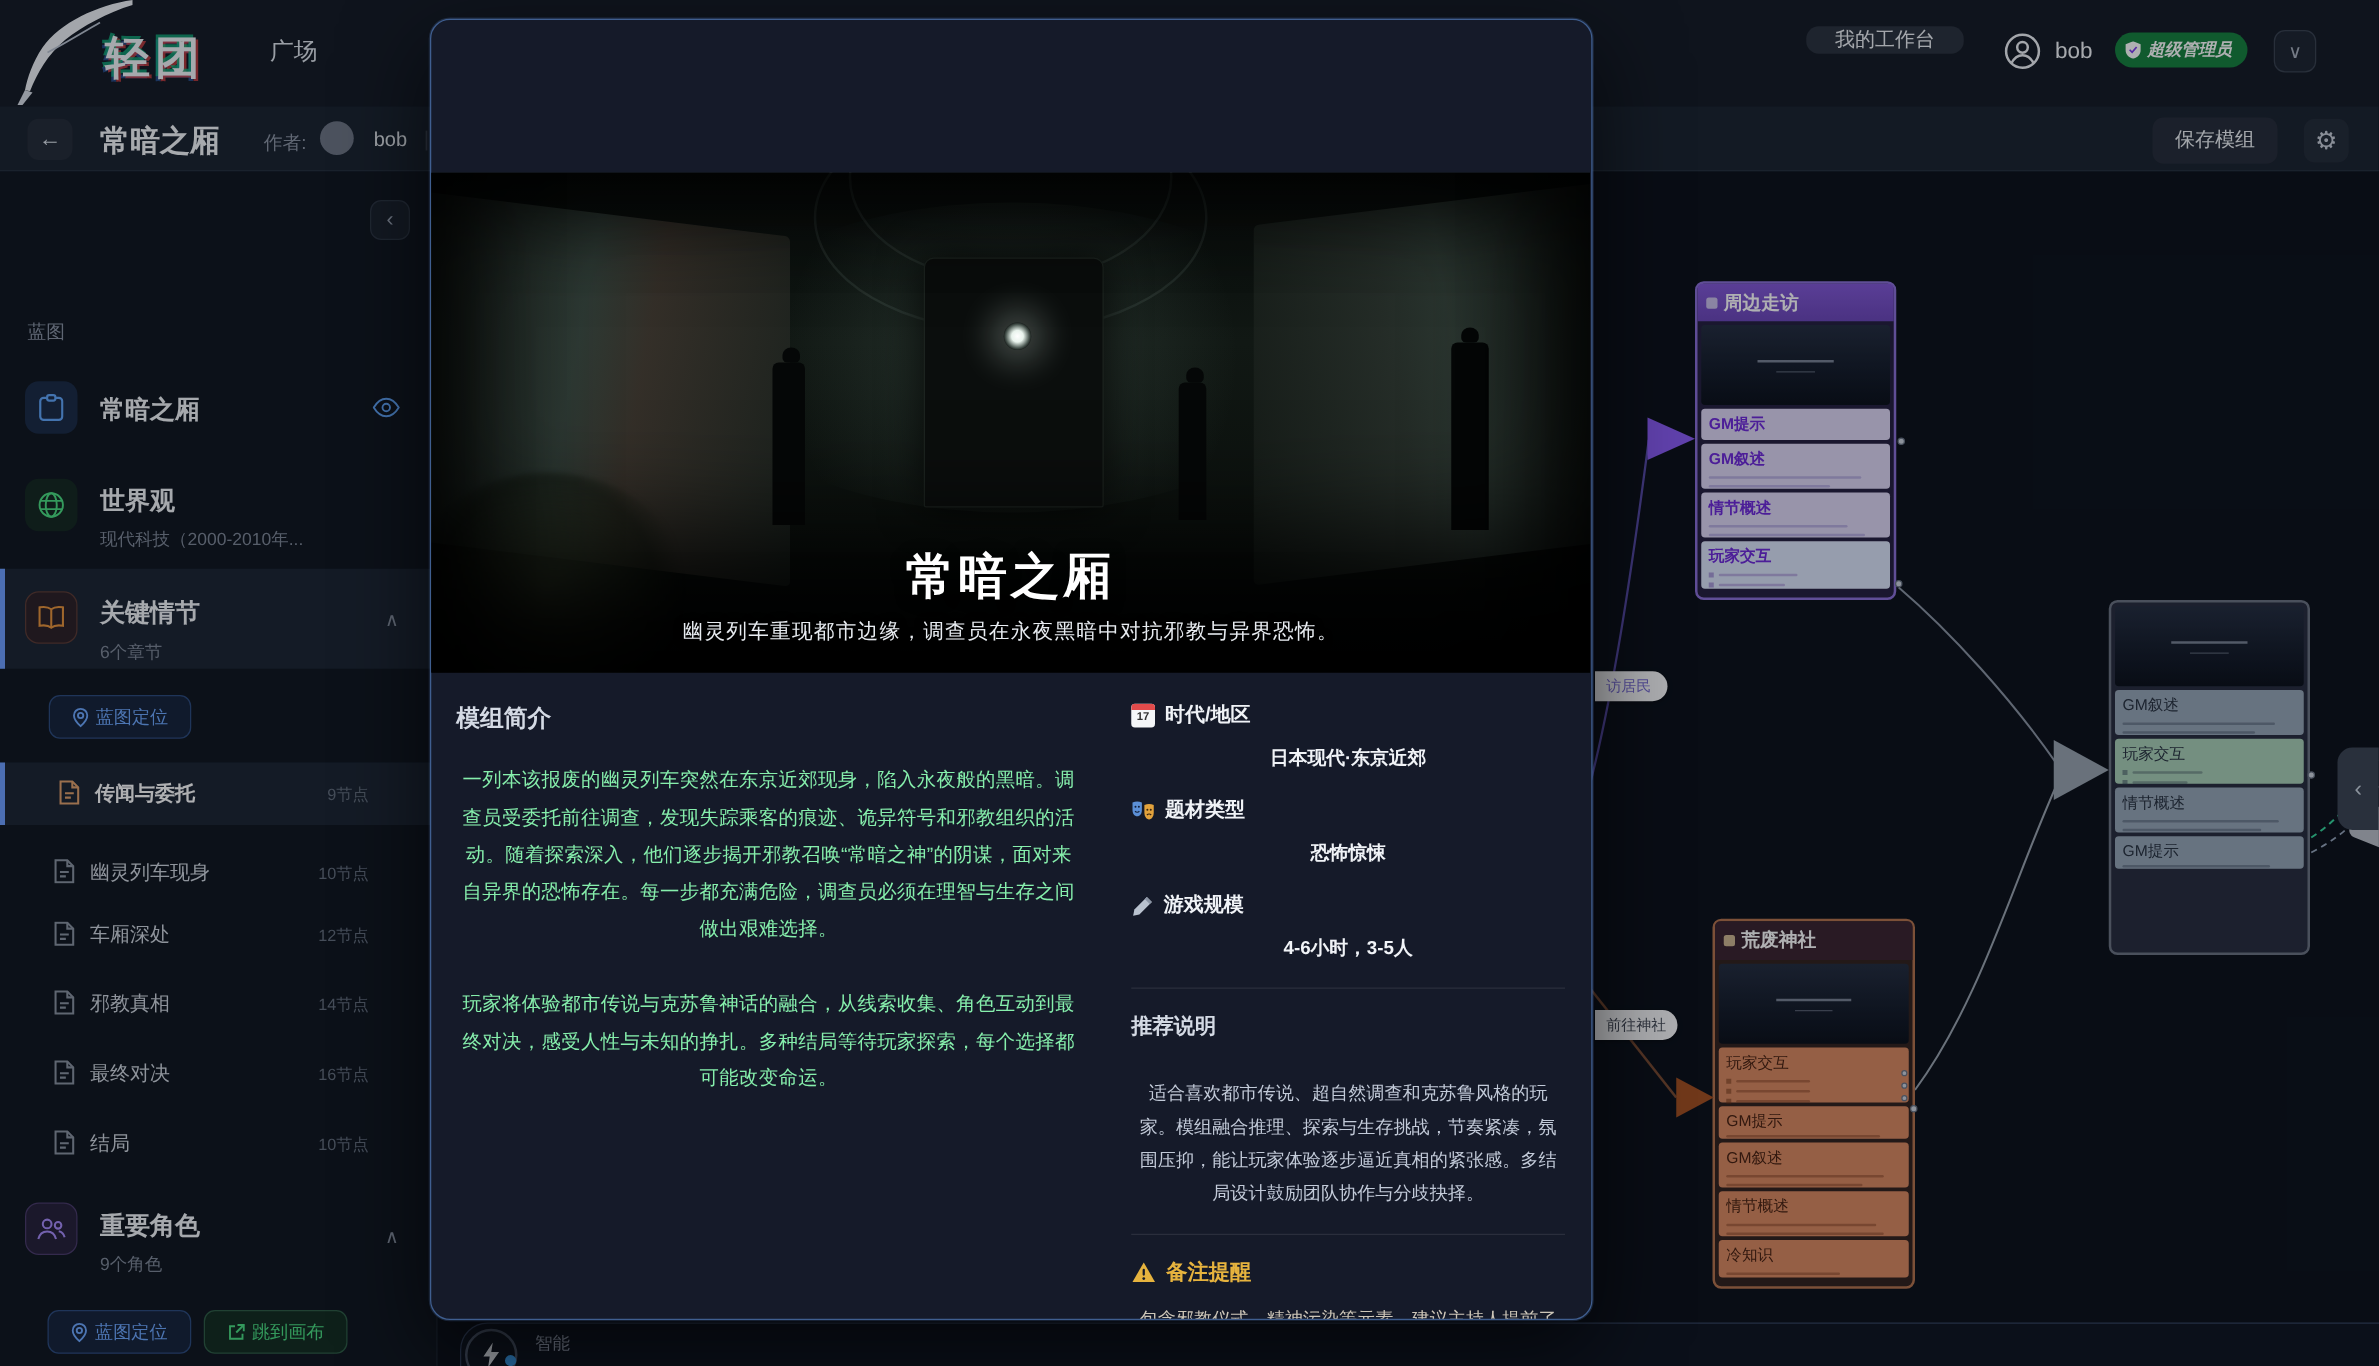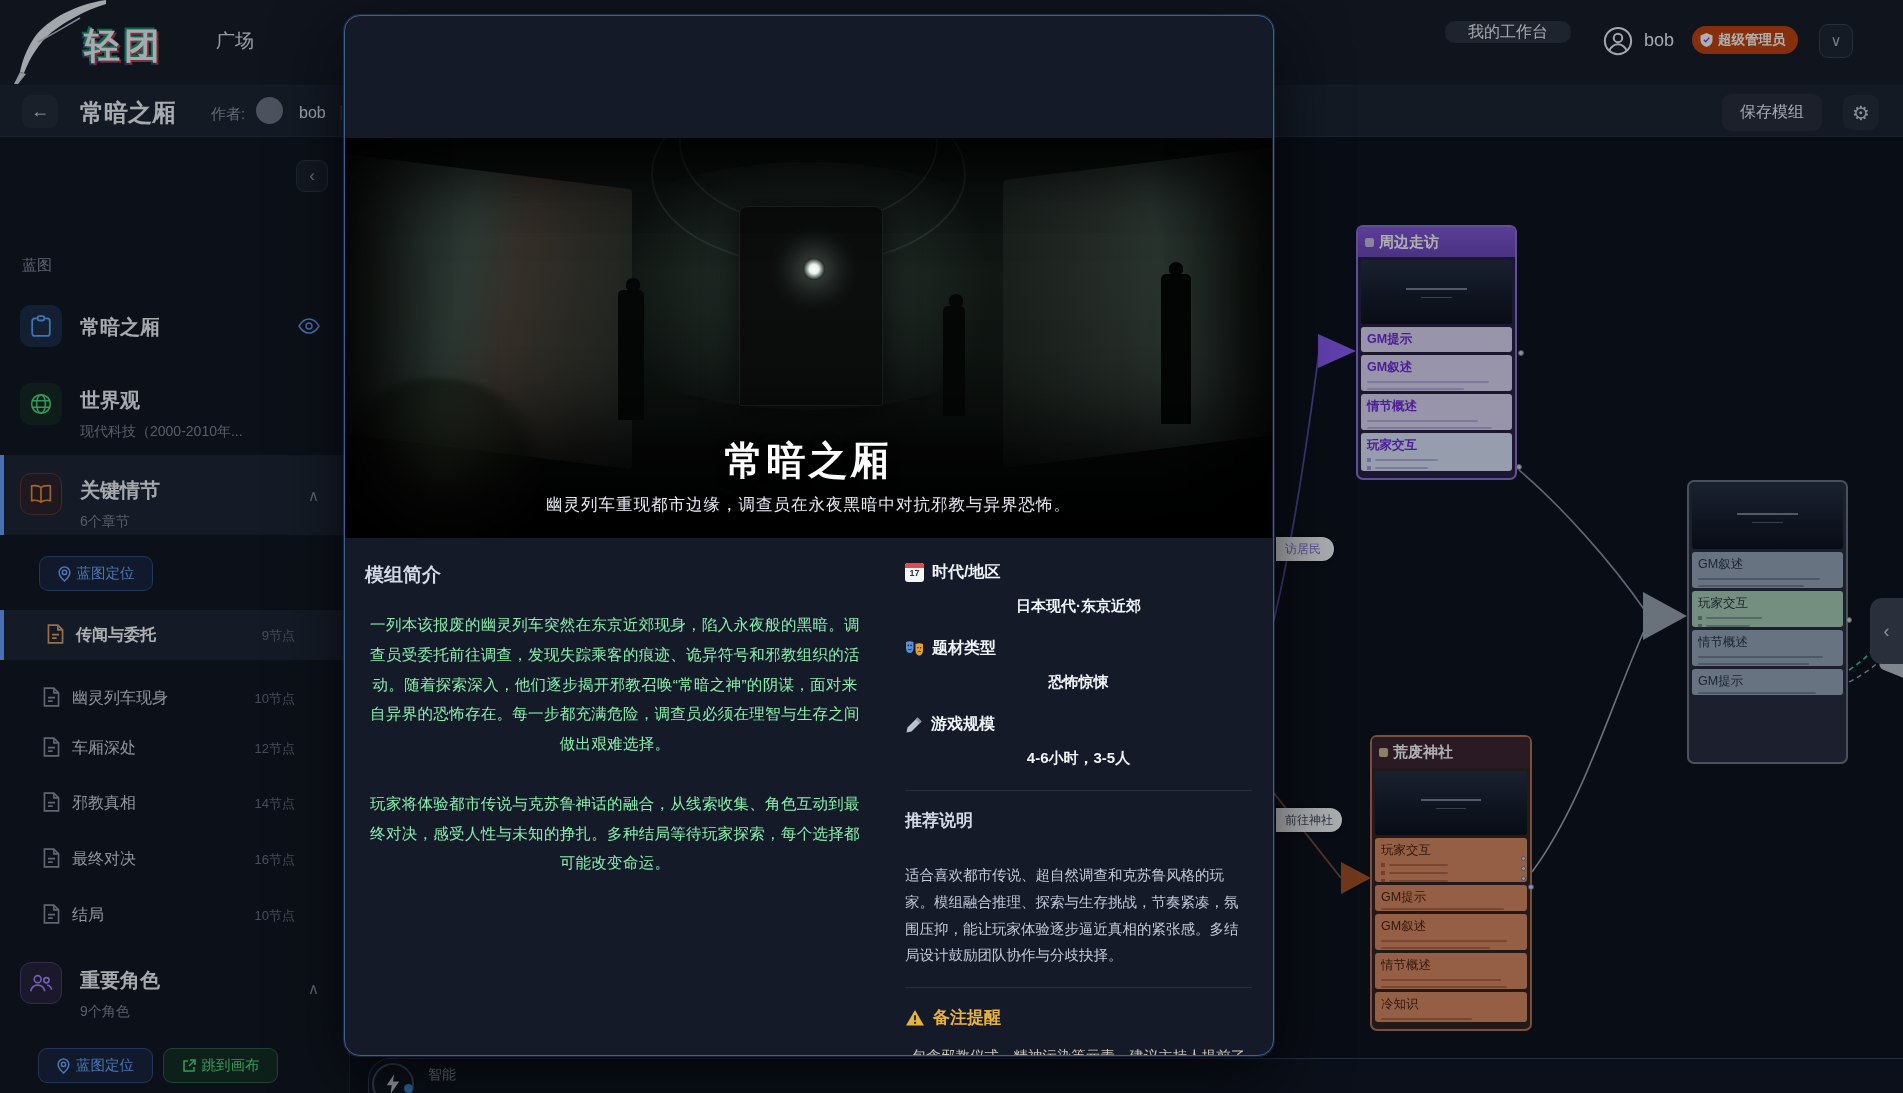--- a/index.html
+++ b/index.html
@@ -11,22 +11,22 @@
   
   #topbar { left:0; top:0; width:1903px; height:85px; background:#141a24; z-index:10; }
   .feather-logo { left:8px; top:-2px; width:110px; height:86px; z-index:2; }
   .brand { left:84px; top:22px; font-size:36px; font-weight:900; color:#f2f5f8; letter-spacing:4px;
     text-shadow:-2px -2px 0 rgba(16,185,129,.75), 2px 2px 0 rgba(239,68,68,.7), -2px 2px 0 rgba(59,130,246,.45); }
   .nav-plaza { left:216px; top:28px; font-size:19px; color:#dfe5ec; cursor:pointer; }
   .workspace-btn { left:1445px; top:21px; width:126px; height:22px; background:#2a313d; border-radius:10px;
     display:flex; align-items:center; justify-content:center; font-size:16px; color:#eef1f5; cursor:pointer; }
   .user-icon { left:1603px; top:26px; width:30px; height:30px; }
   .user-name { left:1644px; top:30px; font-size:18px; color:#f2f5f8; }
-  .role-badge { left:1692px; top:26px; height:28px; padding:0 12px 0 8px; background:#c2410c; border-radius:14px;
-    display:flex; align-items:center; gap:5px; font-size:13.5px; font-weight:bold; color:#fff; }
+  .role-badge { left:1692px; top:26px; height:28px; padding:0 12px 0 8px; background:#15803d; border-radius:14px;
+    display:flex; align-items:center; gap:5px; font-size:13.5px; font-weight:bold; color:#fff;font-style:italic; }
   .caret-btn { left:1819px; top:24px; width:34px; height:34px; border:1px solid #38414f; background:#1d2430;
     border-radius:9px; display:flex; align-items:center; justify-content:center; color:#aab2bf; font-size:15px; cursor:pointer; }
 
   
   #toolbar2 { left:0; top:85px; width:1903px; height:52px; background:#1a222e; border-bottom:1px solid #242e3c; z-index:10; }
   .back-btn { left:22px; top:10px; width:36px; height:33px; background:#242b37; border-radius:9px;
     display:flex; align-items:center; justify-content:center; font-size:18px; color:#dfe5ec; cursor:pointer; }
   .mod-title { left:80px; top:12px; font-size:24px; font-weight:bold; color:#f4f6f9; }
   .author-label { left:211px; top:20px; font-size:15px; color:#8b94a3; }
   .author-avatar { left:256px; top:12px; width:27px; height:27px; border-radius:50%; background:#6d7584; }
@@ -167,21 +167,21 @@
   .m-body { position:absolute; left:0; top:522px; width:927px; height:519px; }
   .col-l { position:absolute; left:20px; top:24px; width:500px; }
   .col-l h3 { font-size:19px; color:#d4dae4; font-weight:bold; margin-bottom:22px; }
   .col-l p { text-align:center; font-size:15.5px; line-height:1.92; color:#86efac; letter-spacing:.3px; }
   .col-l p + p { margin-top:30px; }
   .col-r { position:absolute; left:560px; top:24px; width:347px; }
   .meta-label { display:flex; align-items:center; gap:8px; font-size:16px; font-weight:bold; color:#f0f3f7; }
   .meta-value { text-align:center; font-size:15px; font-weight:bold; color:#f0f3f7; margin:14px 0 22px 0; }
   .m-div { height:1px; background:rgba(255,255,255,.09); margin:4px 0 18px 0; }
   .rec-head { font-size:17px; font-weight:bold; color:#d4dae4; margin-bottom:30px; }
-  .rec-text { font-size:14.5px; line-height:1.85; color:#c2cad8; margin-bottom:18px; }
+  .rec-text { text-align:center; font-size:14.5px; line-height:1.85; color:#c2cad8; margin-bottom:18px; }
   .note-head { display:flex; align-items:center; gap:8px; font-size:17px; font-weight:bold; color:#e6b33e; margin-bottom:14px; }
   .note-text { text-align:center; font-size:14.5px; line-height:1.8; color:#cdc6b8; }
 
   .cal-icon { width:19px; height:19px; background:#f4f6f8; border-radius:3px; position:relative; overflow:hidden; flex:none; }
   .cal-icon .cal-top { position:absolute; left:0; top:0; width:100%; height:5px; background:#e24b4b; }
   .cal-icon .cal-day { position:absolute; left:0; top:5px; width:100%; text-align:center; font-size:9px; font-weight:bold; color:#333; }
   svg { display:block; }
 </style>
 </head>
 <body>

